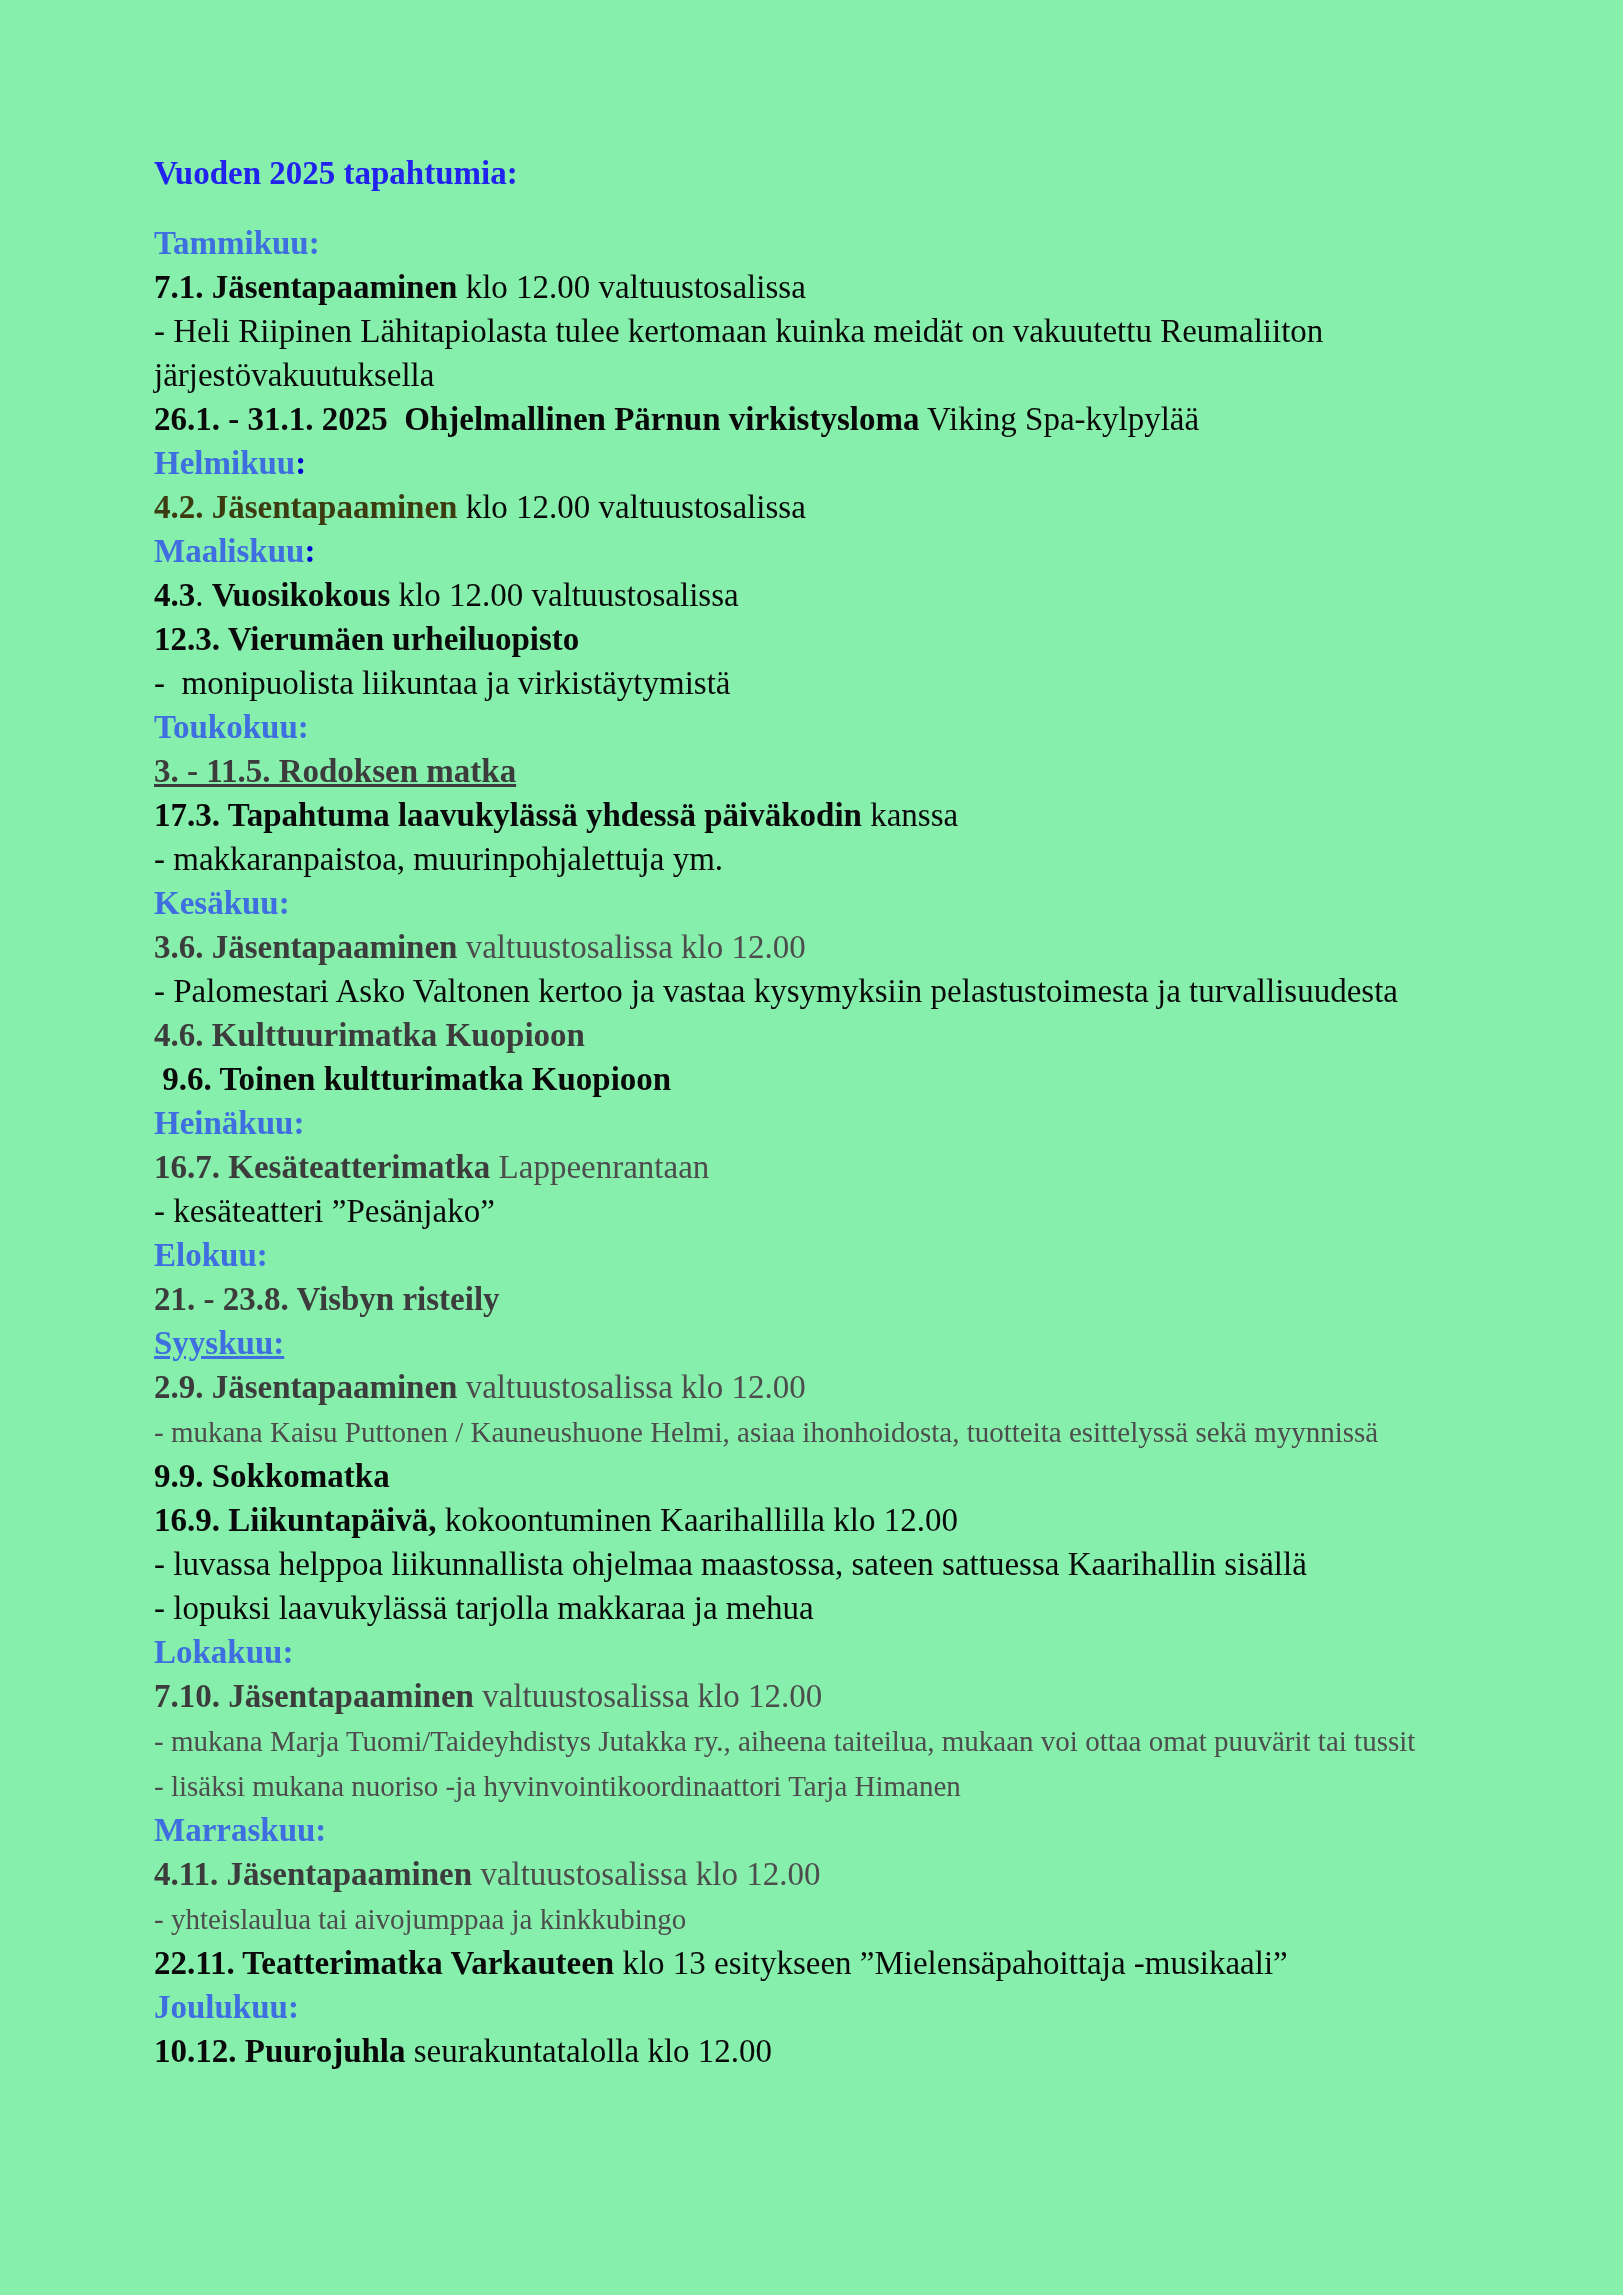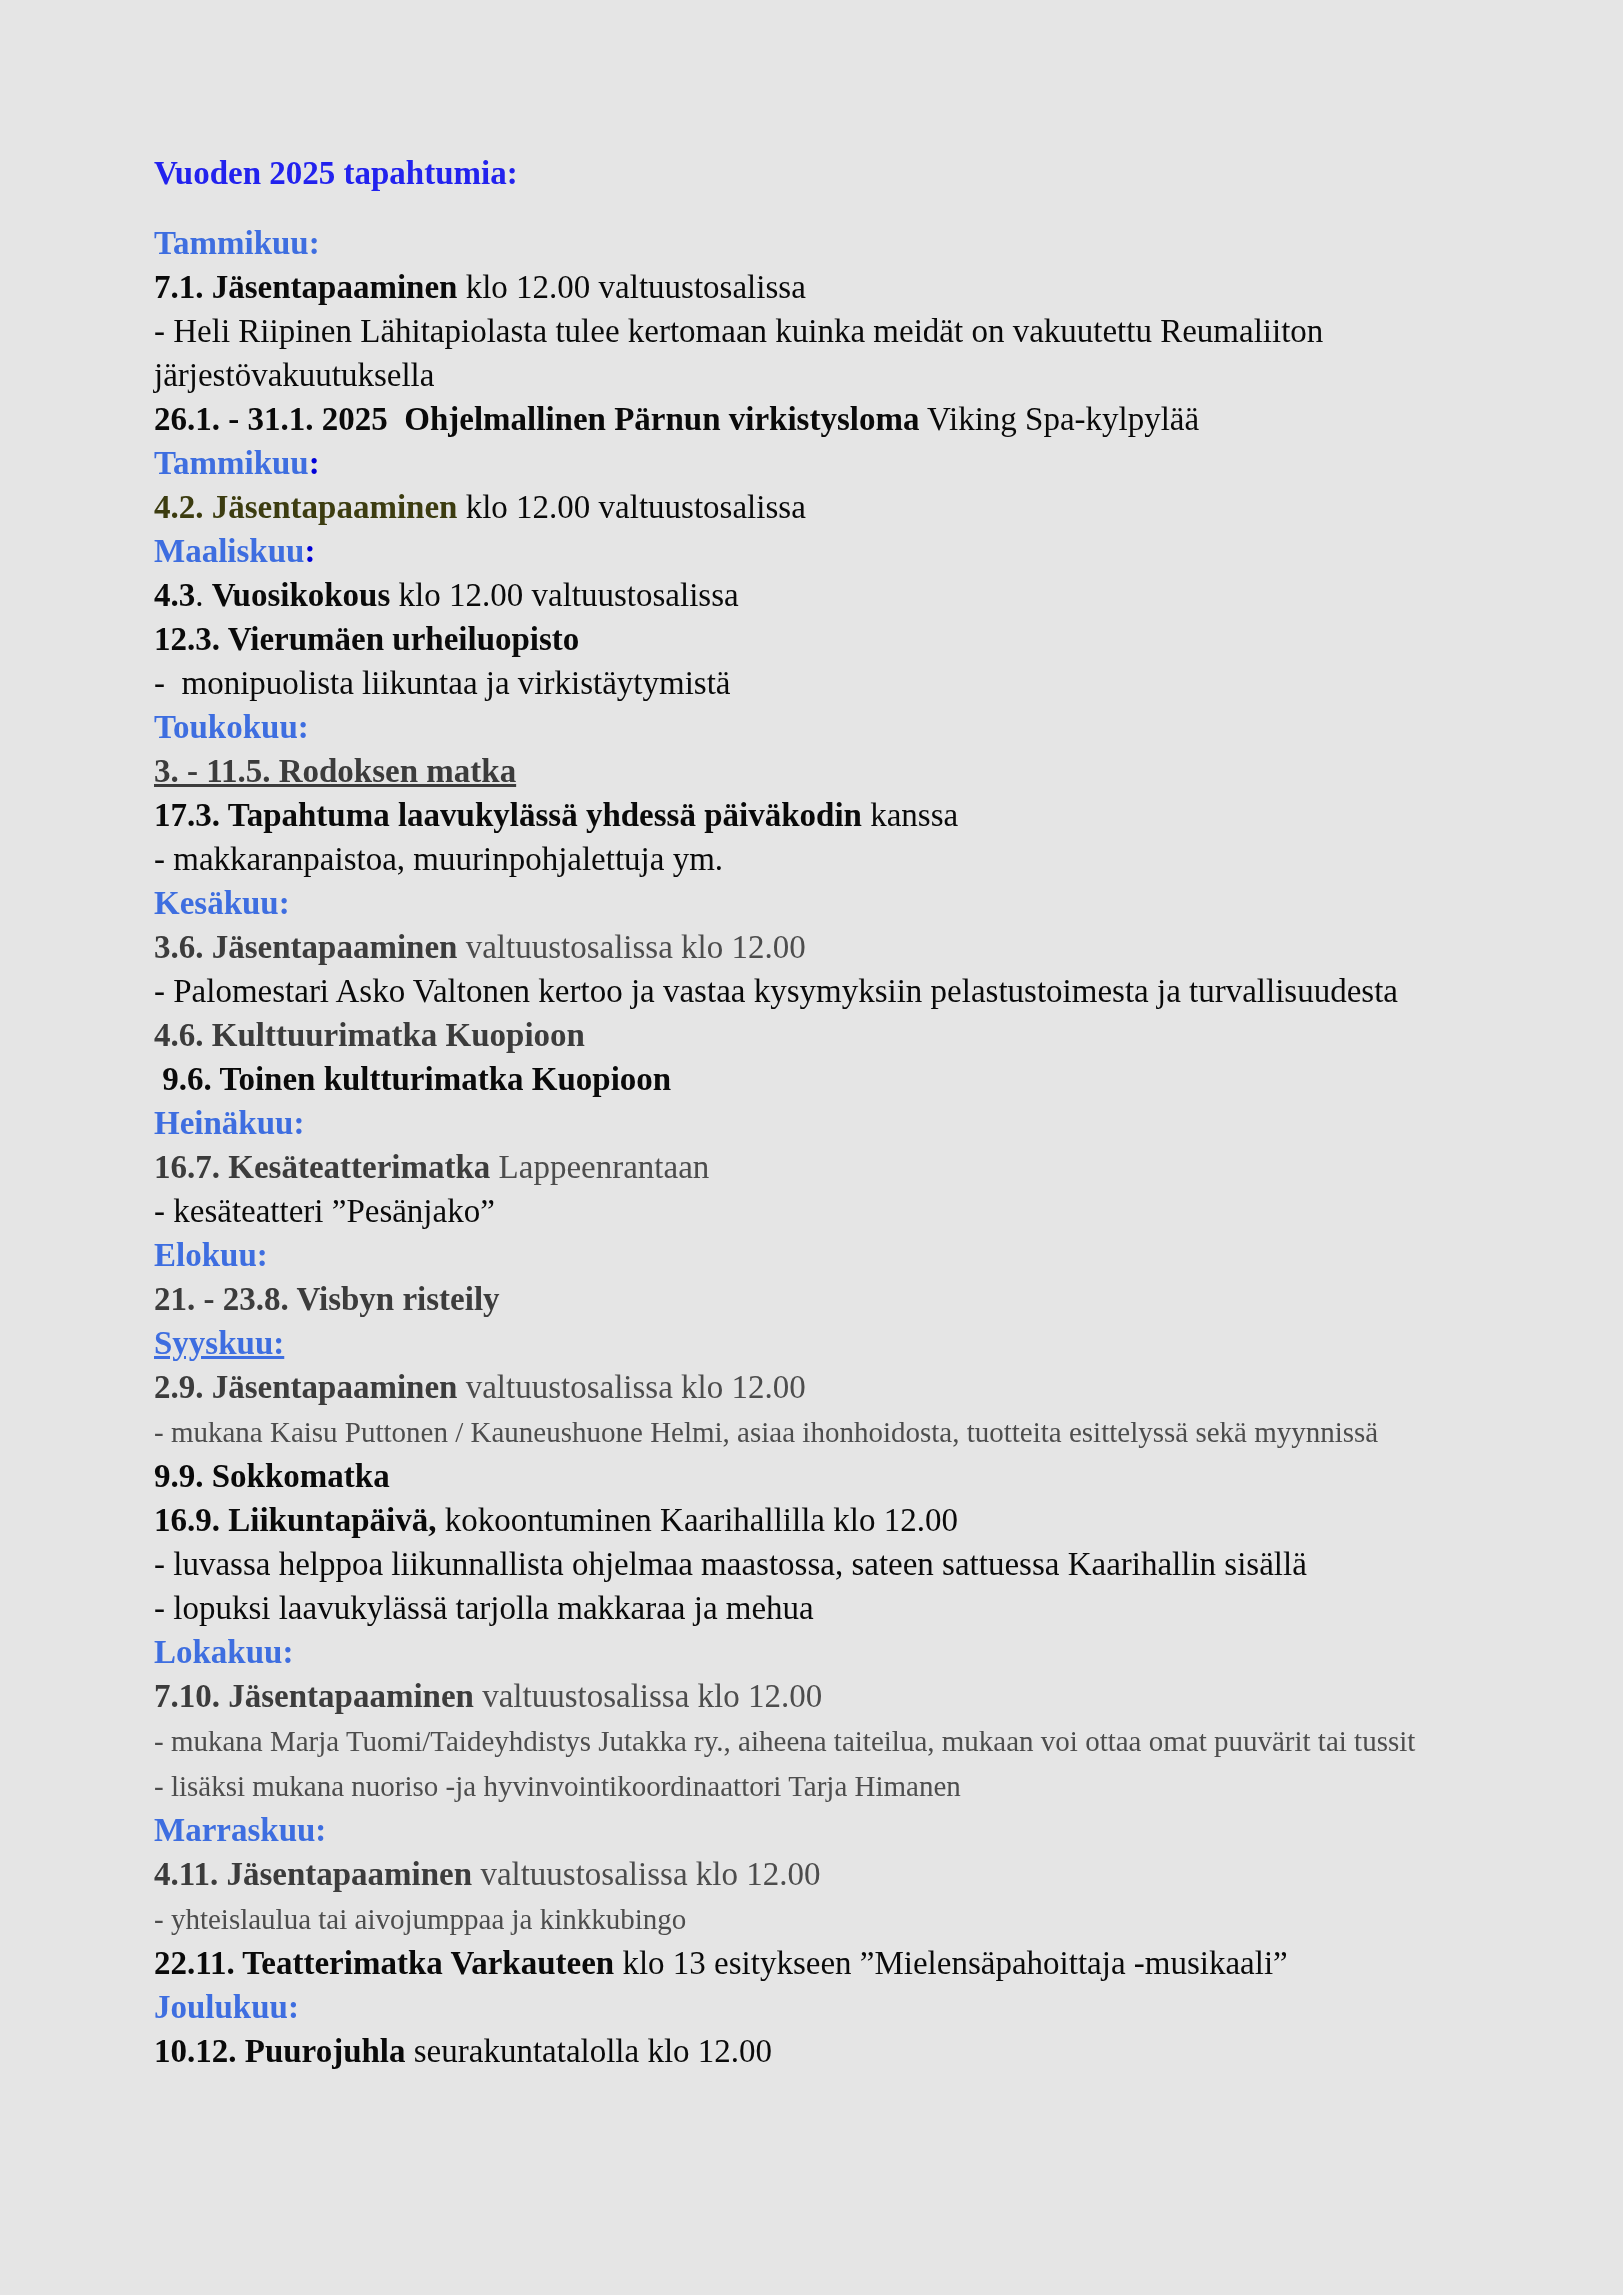--- a/index.html
+++ b/index.html
@@ -1,20 +1,20 @@
 <!DOCTYPE html>
 <html style="font-size:10.5px"><head>
 <meta charset="utf-8">
 <style>
   html,body{margin:0;padding:0;background:#ffffff;}
   .page{
     position:relative;
     width:1623px;
     height:2295px;
-    background:#e5e5e5;
+    background:#86efac;
     font-family:"Liberation Serif","DejaVu Serif",serif;
     color:#0a0a0a;
     box-sizing:border-box;
     padding:151px 151px 0 154px;
     overflow:hidden;
   }
   .doc-title{
     font-size:33px;
     line-height:44px;
     font-weight:bold;
@@ -38,21 +38,21 @@
 <body>
 
 <div class="page">
   <h1 class="doc-title" style="color: rgb(34, 34, 238);">Vuoden 2025 tapahtumia:</h1>
   <main class="doc-body">
       <div class="line"><span class="seg b" style="color: rgb(62, 110, 224);">Tammikuu:</span></div>
       <div class="line"><span class="seg b" style="color: rgb(10, 10, 10);">7.1. Jäsentapaaminen</span><span class="seg" style="color: rgb(10, 10, 10);"> klo 12.00 valtuustosalissa</span></div>
       <div class="line"><span class="seg" style="color: rgb(10, 10, 10);">- Heli Riipinen Lähitapiolasta tulee kertomaan kuinka meidät on vakuutettu Reumaliiton</span></div>
       <div class="line"><span class="seg" style="color: rgb(10, 10, 10);">järjestövakuutuksella</span></div>
       <div class="line"><span class="seg b" style="color: rgb(10, 10, 10);">26.1. - 31.1. 2025  Ohjelmallinen Pärnun virkistysloma</span><span class="seg" style="color: rgb(10, 10, 10);"> Viking Spa-kylpylää</span></div>
-      <div class="line"><span class="seg b" style="color: rgb(62, 110, 224);">Tammikuu</span><span class="seg b" style="color: rgb(0, 0, 216);">:</span></div>
+      <div class="line"><span class="seg b" style="color: rgb(62, 110, 224);">Helmikuu</span><span class="seg b" style="color: rgb(0, 0, 216);">:</span></div>
       <div class="line"><span class="seg b" style="color: rgb(60, 60, 16);">4.2. Jäsentapaaminen</span><span class="seg" style="color: rgb(10, 10, 10);"> klo 12.00 valtuustosalissa</span></div>
       <div class="line"><span class="seg b" style="color: rgb(62, 110, 224);">Maaliskuu</span><span class="seg b" style="color: rgb(0, 0, 216);">:</span></div>
       <div class="line"><span class="seg b" style="color: rgb(10, 10, 10);">4.3</span><span class="seg" style="color: rgb(10, 10, 10);">. </span><span class="seg b" style="color: rgb(10, 10, 10);">Vuosikokous</span><span class="seg" style="color: rgb(10, 10, 10);"> klo 12.00 valtuustosalissa</span></div>
       <div class="line"><span class="seg b" style="color: rgb(10, 10, 10);">12.3. Vierumäen urheiluopisto</span></div>
       <div class="line"><span class="seg" style="color: rgb(10, 10, 10);">-  monipuolista liikuntaa ja virkistäytymistä</span></div>
       <div class="line"><span class="seg b" style="color: rgb(62, 110, 224);">Toukokuu:</span></div>
       <div class="line"><span class="seg b" style="color: rgb(60, 60, 60); text-decoration: underline;">3. - 11.5. Rodoksen matka</span></div>
       <div class="line"><span class="seg b" style="color: rgb(10, 10, 10);">17.3. Tapahtuma laavukylässä yhdessä päiväkodin</span><span class="seg" style="color: rgb(10, 10, 10);"> kanssa</span></div>
       <div class="line"><span class="seg" style="color: rgb(10, 10, 10);">- makkaranpaistoa, muurinpohjalettuja ym.</span></div>
       <div class="line"><span class="seg b" style="color: rgb(62, 110, 224);">Kesäkuu:</span></div>

